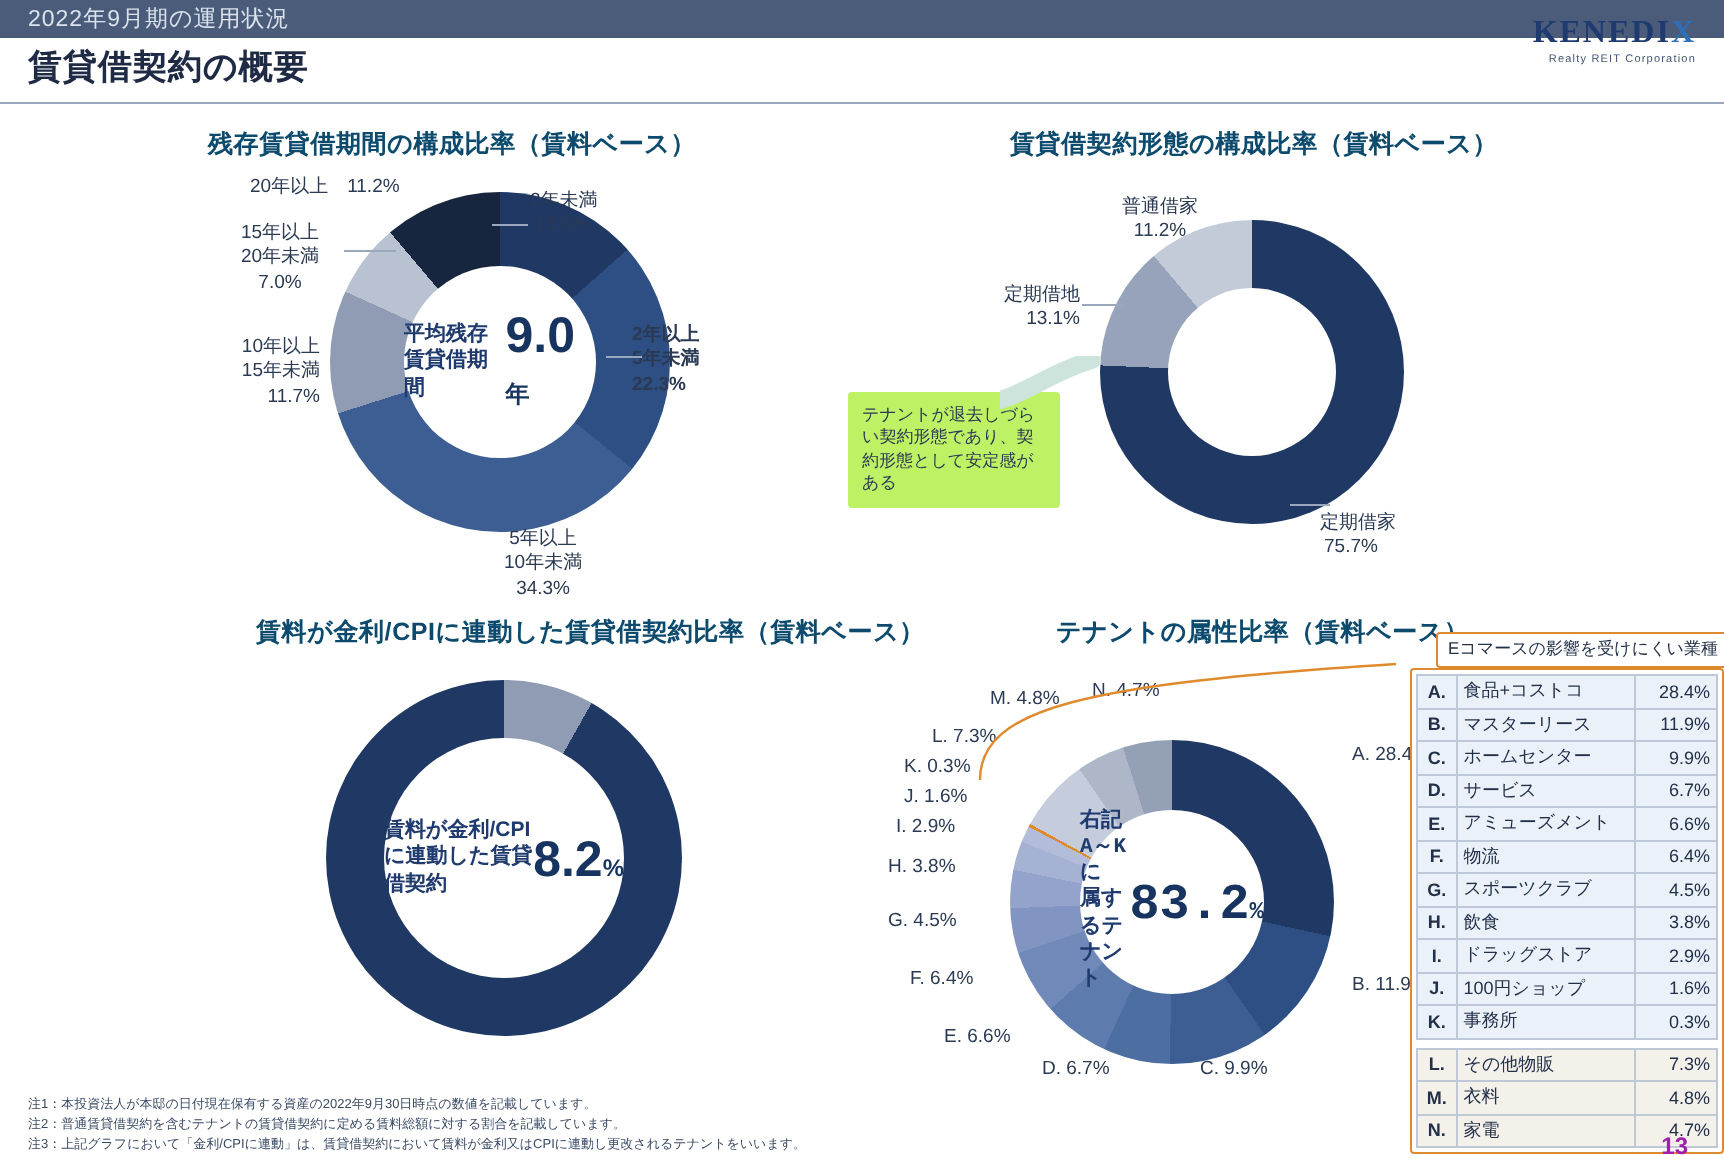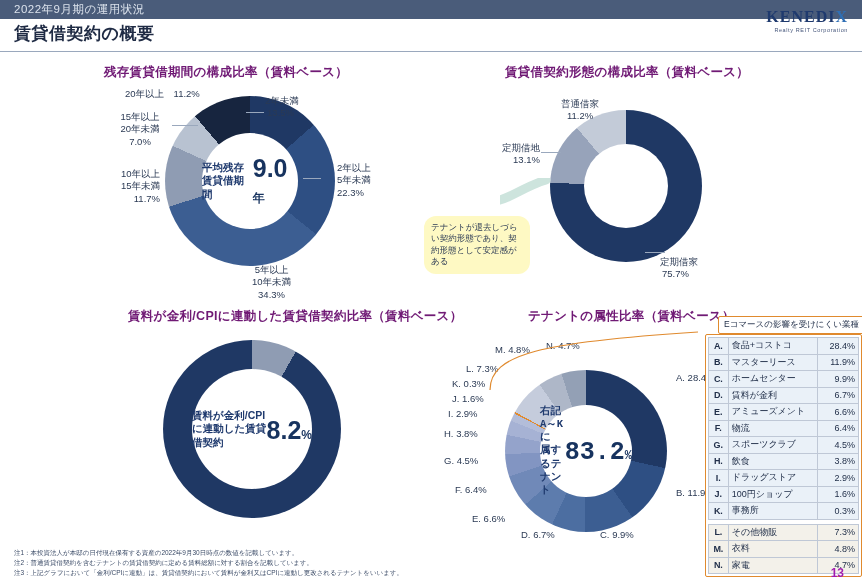--- a/index.html
+++ b/index.html
@@ -37,21 +37,21 @@
     font-size:16px;font-weight:bold;color:#1f3a6e;letter-spacing:1px;
     font-family:"Liberation Serif","DejaVu Serif",serif;
   }
   .logo .mark .x{color:#2f6fb5;}
   .logo .sub{
     font-size:5.5px;color:#44557a;letter-spacing:.6px;margin-top:1px;
   }
 
   
   .chart-title{
-    position:absolute;font-size:12.5px;font-weight:bold;color:#701a75;
+    position:absolute;font-size:12.5px;font-weight:bold;color:#0c4a6e;
     letter-spacing:.3px;white-space:nowrap;
   }
   .donut-wrap{position:absolute;}
   .donut{border-radius:50%;position:relative;}
   .donut .hole{
     position:absolute;border-radius:50%;background:#ffffff;
     left:50%;top:50%;transform:translate(-50%,-50%);
     display:flex;flex-direction:row;align-items:center;justify-content:center;
   }
   .ctr-line{font-size:10.5px;color:#1f3a6e;font-weight:bold;line-height:1.25;}
@@ -59,24 +59,23 @@
   .ctr-big .unit{font-size:12px;}
   .lbl{
     position:absolute;font-size:9.5px;color:#2b3a54;line-height:1.3;
     white-space:nowrap;
   }
   .lbl.c{text-align:center;}
   .lbl.r{text-align:right;}
 
   
   .bubble{
-    position:absolute;background:#fef9c3;border-radius:12px;
+    position:absolute;background:#bef264;border-radius:2px;
     padding:6px 7px;font-size:8.5px;line-height:1.35;color:#2b3a54;
     width:92px;
-    margin-top:20px;
   }
 
   
   .tbl{
     position:absolute;border:1.4px solid #e08a2e;border-radius:2px;
     background:#ffffff;padding:2px;
   }
   .tbl table{border-collapse:collapse;font-size:9px;}
   .tbl td{
     border:.6px solid #bfc8d6;padding:1px 3px;height:13.5px;
@@ -128,21 +127,21 @@
         #b8c2d1 294.5deg 319.7deg,
         #17253f 319.7deg 360deg);">
       <div class="hole" style="width:96px;height:96px;">
         <div class="ctr-line">平均残存<br>賃貸借期間</div>
         <div class="ctr-big"><span>9.0</span><span class="unit">年</span></div>
       </div>
     </div>
   </div>
 
   <div class="lbl" style="left:265px;top:95px;">2年未満<br><span style="margin-left:2px">13.5%</span></div>
-  <div class="lbl" style="left:337px;top:162px;">2年以上<br>5年未満<br>22.3%</div>
+  <div class="lbl" style="left:316px;top:162px;font-weight:bold;">2年以上<br>5年未満<br>22.3%</div>
   <div class="lbl c" style="left:252px;top:264px;">5年以上<br>10年未満<br>34.3%</div>
   <div class="lbl r" style="left:96px;top:168px;width:64px;">10年以上<br>15年未満<br>11.7%</div>
   <div class="lbl r" style="left:108px;top:111px;width:64px;text-align:center;">15年以上<br>20年未満<br>7.0%</div>
   <div class="lbl r" style="left:125px;top:88px;width:74px;">20年以上　11.2%</div>
 
   <div class="leader" style="left:246px;top:112px;width:18px;height:1px;"></div>
   <div class="leader" style="left:303px;top:178px;width:18px;height:1px;"></div>
   <div class="leader" style="left:172px;top:125px;width:26px;height:1px;"></div>
 
   <div class="chart-title" style="left:505px;top:64px;">賃貸借契約形態の構成比率（賃料ベース）</div>
@@ -240,21 +239,21 @@
             <td class="n">マスターリース</td>
             <td class="v">11.9%</td>
           </tr>
         <tr class="grp-a">
             <td class="k">C.</td>
             <td class="n">ホームセンター</td>
             <td class="v">9.9%</td>
           </tr>
         <tr class="grp-a">
             <td class="k">D.</td>
-            <td class="n">賃料が金利</td>
+            <td class="n">サービス</td>
             <td class="v">6.7%</td>
           </tr>
         <tr class="grp-a">
             <td class="k">E.</td>
             <td class="n">アミューズメント</td>
             <td class="v">6.6%</td>
           </tr>
         <tr class="grp-a">
             <td class="k">F.</td>
             <td class="n">物流</td>

